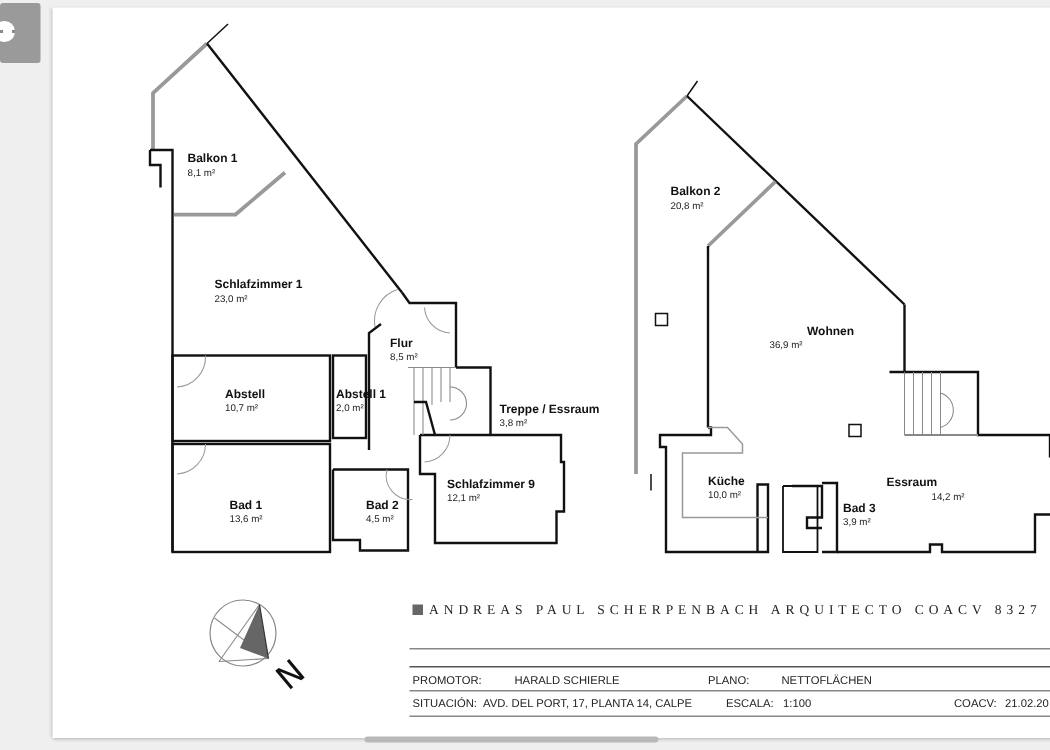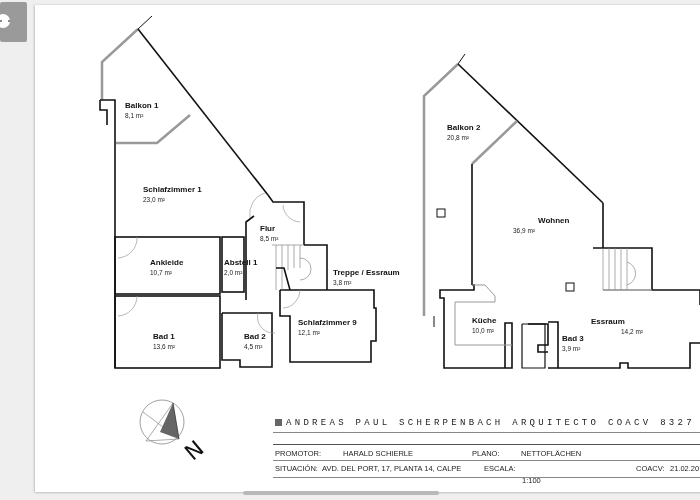--- a/index.html
+++ b/index.html
@@ -4,21 +4,21 @@
 <style>
   html,body{margin:0;padding:0;}
   body{width:700px;height:500px;overflow:hidden;background:#efeff0;font-family:"Liberation Sans",sans-serif;position:relative;}
   .thumb{position:absolute;left:0;top:2px;width:27px;height:40px;background:#9a9a9a;border-radius:2px;overflow:hidden;}
   .thumb-dot{position:absolute;left:-4px;top:12px;width:14px;height:14px;border-radius:50%;background:#fff;}
   .thumb-dot::after{content:"";position:absolute;left:4px;top:6px;width:6px;height:2px;border-left:2px solid #888;border-right:2px solid #888;}
   .page{position:absolute;left:35px;top:5px;width:680px;height:487px;background:#fff;box-shadow:-1px 0 2px rgba(0,0,0,.15),0 1px 2px rgba(0,0,0,.15);}
   .plan{position:absolute;left:0;top:0;}
   .rl{position:absolute;font-size:8px;font-weight:bold;color:#111;white-space:nowrap;}
   .ra{position:absolute;font-size:6.5px;color:#222;white-space:nowrap;}
-  .title-strip{position:absolute;left:240px;top:413px;font-family:Liberation Mono, monospace;font-size:9px;letter-spacing:3.3px;color:#222;white-space:nowrap;}
+  .title-strip{position:absolute;left:240px;top:396px;font-family:Liberation Serif, serif;font-size:9px;letter-spacing:3.3px;color:#222;white-space:nowrap;}
   .title-sq{display:inline-block;width:7px;height:7px;background:#666;margin-right:4px;vertical-align:middle;}
   .hr{position:absolute;height:1px;background:#888;left:238px;width:450px;}
   .tb{position:absolute;font-size:7.5px;color:#222;white-space:nowrap;}
   .scroll{position:absolute;left:243px;top:491px;width:196px;height:4px;border-radius:2px;background:#b9b9b9;}
 </style>
 </head>
 <body>
 
 <div class="thumb">
   <div class="thumb-dot"></div>
@@ -102,21 +102,21 @@
       <polyline points="700,290 700,305"></polyline>
     </g>
   </svg>
 
   <div class="rl" style="left:90px;top:96px">Balkon 1</div>
   <div class="ra" style="left:90px;top:107px">8,1 m²</div>
   <div class="rl" style="left:108px;top:180px">Schlafzimmer 1</div>
   <div class="ra" style="left:108px;top:191px">23,0 m²</div>
   <div class="rl" style="left:225px;top:219px">Flur</div>
   <div class="ra" style="left:225px;top:230px">8,5 m²</div>
-  <div class="rl" style="left:115px;top:253px">Ankleide</div>
+  <div class="rl" style="left:115px;top:253px">Abstell</div>
   <div class="ra" style="left:115px;top:264px">10,7 m²</div>
   <div class="rl" style="left:189px;top:253px">Abstell 1</div>
   <div class="ra" style="left:189px;top:264px">2,0 m²</div>
   <div class="rl" style="left:298px;top:263px">Treppe / Essraum</div>
   <div class="ra" style="left:298px;top:274px">3,8 m²</div>
   <div class="rl" style="left:118px;top:327px">Bad 1</div>
   <div class="ra" style="left:118px;top:338px">13,6 m²</div>
   <div class="rl" style="left:209px;top:327px">Bad 2</div>
   <div class="ra" style="left:209px;top:338px">4,5 m²</div>
   <div class="rl" style="left:263px;top:313px">Schlafzimmer 9</div>
@@ -147,19 +147,19 @@
   <div class="hr" style="top:427px"></div>
   <div class="hr" style="top:439px;background:#555"></div>
   <div class="tb" style="left:240px;top:444px">PROMOTOR:</div>
   <div class="tb" style="left:308px;top:444px">HARALD SCHIERLE</div>
   <div class="tb" style="left:437px;top:444px">PLANO:</div>
   <div class="tb" style="left:486px;top:444px">NETTOFLÄCHEN</div>
   <div class="hr" style="top:455px"></div>
   <div class="tb" style="left:240px;top:459px">SITUACIÓN:</div>
   <div class="tb" style="left:287px;top:459px">AVD. DEL PORT, 17, PLANTA 14, CALPE</div>
   <div class="tb" style="left:449px;top:459px">ESCALA:</div>
-  <div class="tb" style="left:487px;top:471px">1:100</div>
+  <div class="tb" style="left:487px;top:459px">1:100</div>
   <div class="tb" style="left:601px;top:459px">COACV:</div>
   <div class="tb" style="left:635px;top:459px">21.02.20</div>
   <div class="hr" style="top:472px"></div>
 </div>
 
 <div class="scroll"></div>
 
 </body></html>

